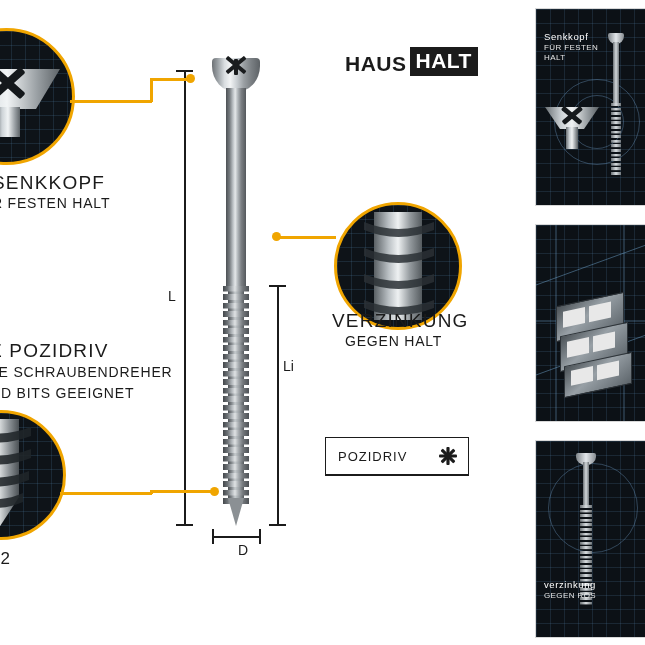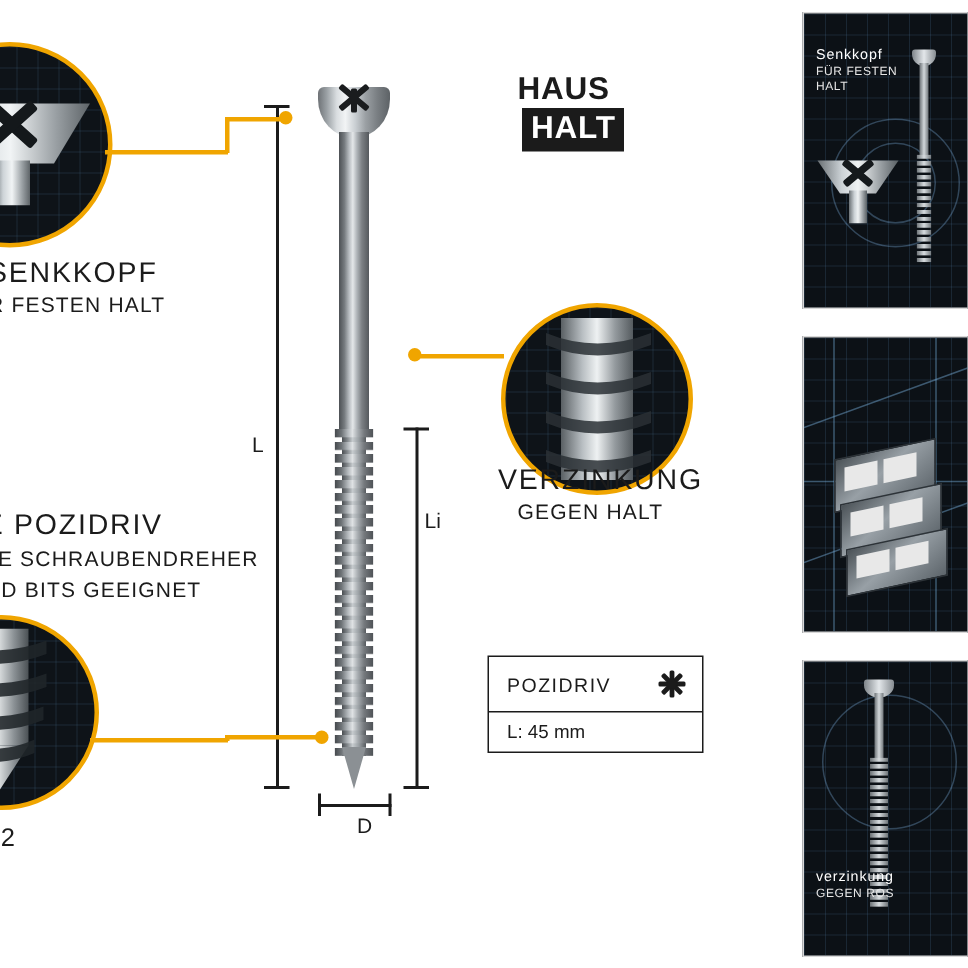--- a/index.html
+++ b/index.html
@@ -31,23 +31,22 @@
     background: #ffffff;
     overflow: hidden;
   }
 
   
   .logo {
     position: absolute;
     left: 345px;
     top: 48px;
     display: flex;
-    align-items: flex-start;
+    align-items: flex-end;
     height: 28px;
-    flex-direction: column;
   }
   .logo .logo-haus {
     font-size: 21px;
     font-weight: bold;
     letter-spacing: 0.5px;
     color: #1b1b1b;
     font-family: "Liberation Sans", sans-serif;
   }
   .logo .logo-halt {
     font-size: 21px;
@@ -365,21 +364,21 @@
     </div>
 
     <div class="dim-line" style="left:184px; top:70px; width:1.5px; height:455px;"></div>
     <div class="dim-line" style="left:176px; top:70px; width:17px; height:1.5px;"></div>
     <div class="dim-line" style="left:176px; top:524px; width:17px; height:1.5px;"></div>
     <div class="dim-label" style="left:168px; top:288px;">L</div>
 
     <div class="dim-line" style="left:277px; top:285px; width:1.5px; height:240px;"></div>
     <div class="dim-line" style="left:269px; top:285px; width:17px; height:1.5px;"></div>
     <div class="dim-line" style="left:269px; top:524px; width:17px; height:1.5px;"></div>
-    <div class="dim-label" style="left:283px; top:339px;text-align:right;">Li</div>
+    <div class="dim-label" style="left:283px; top:358px;text-align:right;">Li</div>
 
     <div class="dim-line" style="left:212px; top:536px; width:49px; height:1.5px;"></div>
     <div class="dim-line" style="left:212px; top:529px; width:1.5px; height:15px;"></div>
     <div class="dim-line" style="left:259px; top:529px; width:1.5px; height:15px;"></div>
     <div class="dim-label" style="left:238px; top:542px;">D</div>
 
     <div class="cut-circle" style="left:-62px; top:28px; width:131px; height:131px;">
       <div class="bp-grid"></div>
       <div class="callout-inner">
         <svg width="118" height="80" viewBox="0 0 118 80">
@@ -480,21 +479,20 @@
             <g fill="#1b1b1b">
               <rect x="8.4" y="1" width="3.2" height="18" rx="1"></rect>
               <rect x="8.4" y="1" width="3.2" height="18" rx="1" transform="rotate(45 10 10)"></rect>
               <rect x="8.4" y="1" width="3.2" height="18" rx="1" transform="rotate(90 10 10)"></rect>
               <rect x="8.4" y="1" width="3.2" height="18" rx="1" transform="rotate(135 10 10)"></rect>
               <circle cx="10" cy="10" r="3.3"></circle>
             </g>
           </svg>
         </span>
       </div>
-      <div class="spec-row">L: 45 mm</div>
     </div>
   </div>
 
   <div class="thumbs">
 
     <div class="thumb thumb-1">
       <div class="bp-grid"></div>
       <div class="bp-ring" style="left:18px; top:70px; width:84px; height:84px;"></div>
       <div class="bp-ring" style="left:34px; top:86px; width:52px; height:52px;"></div>
 

